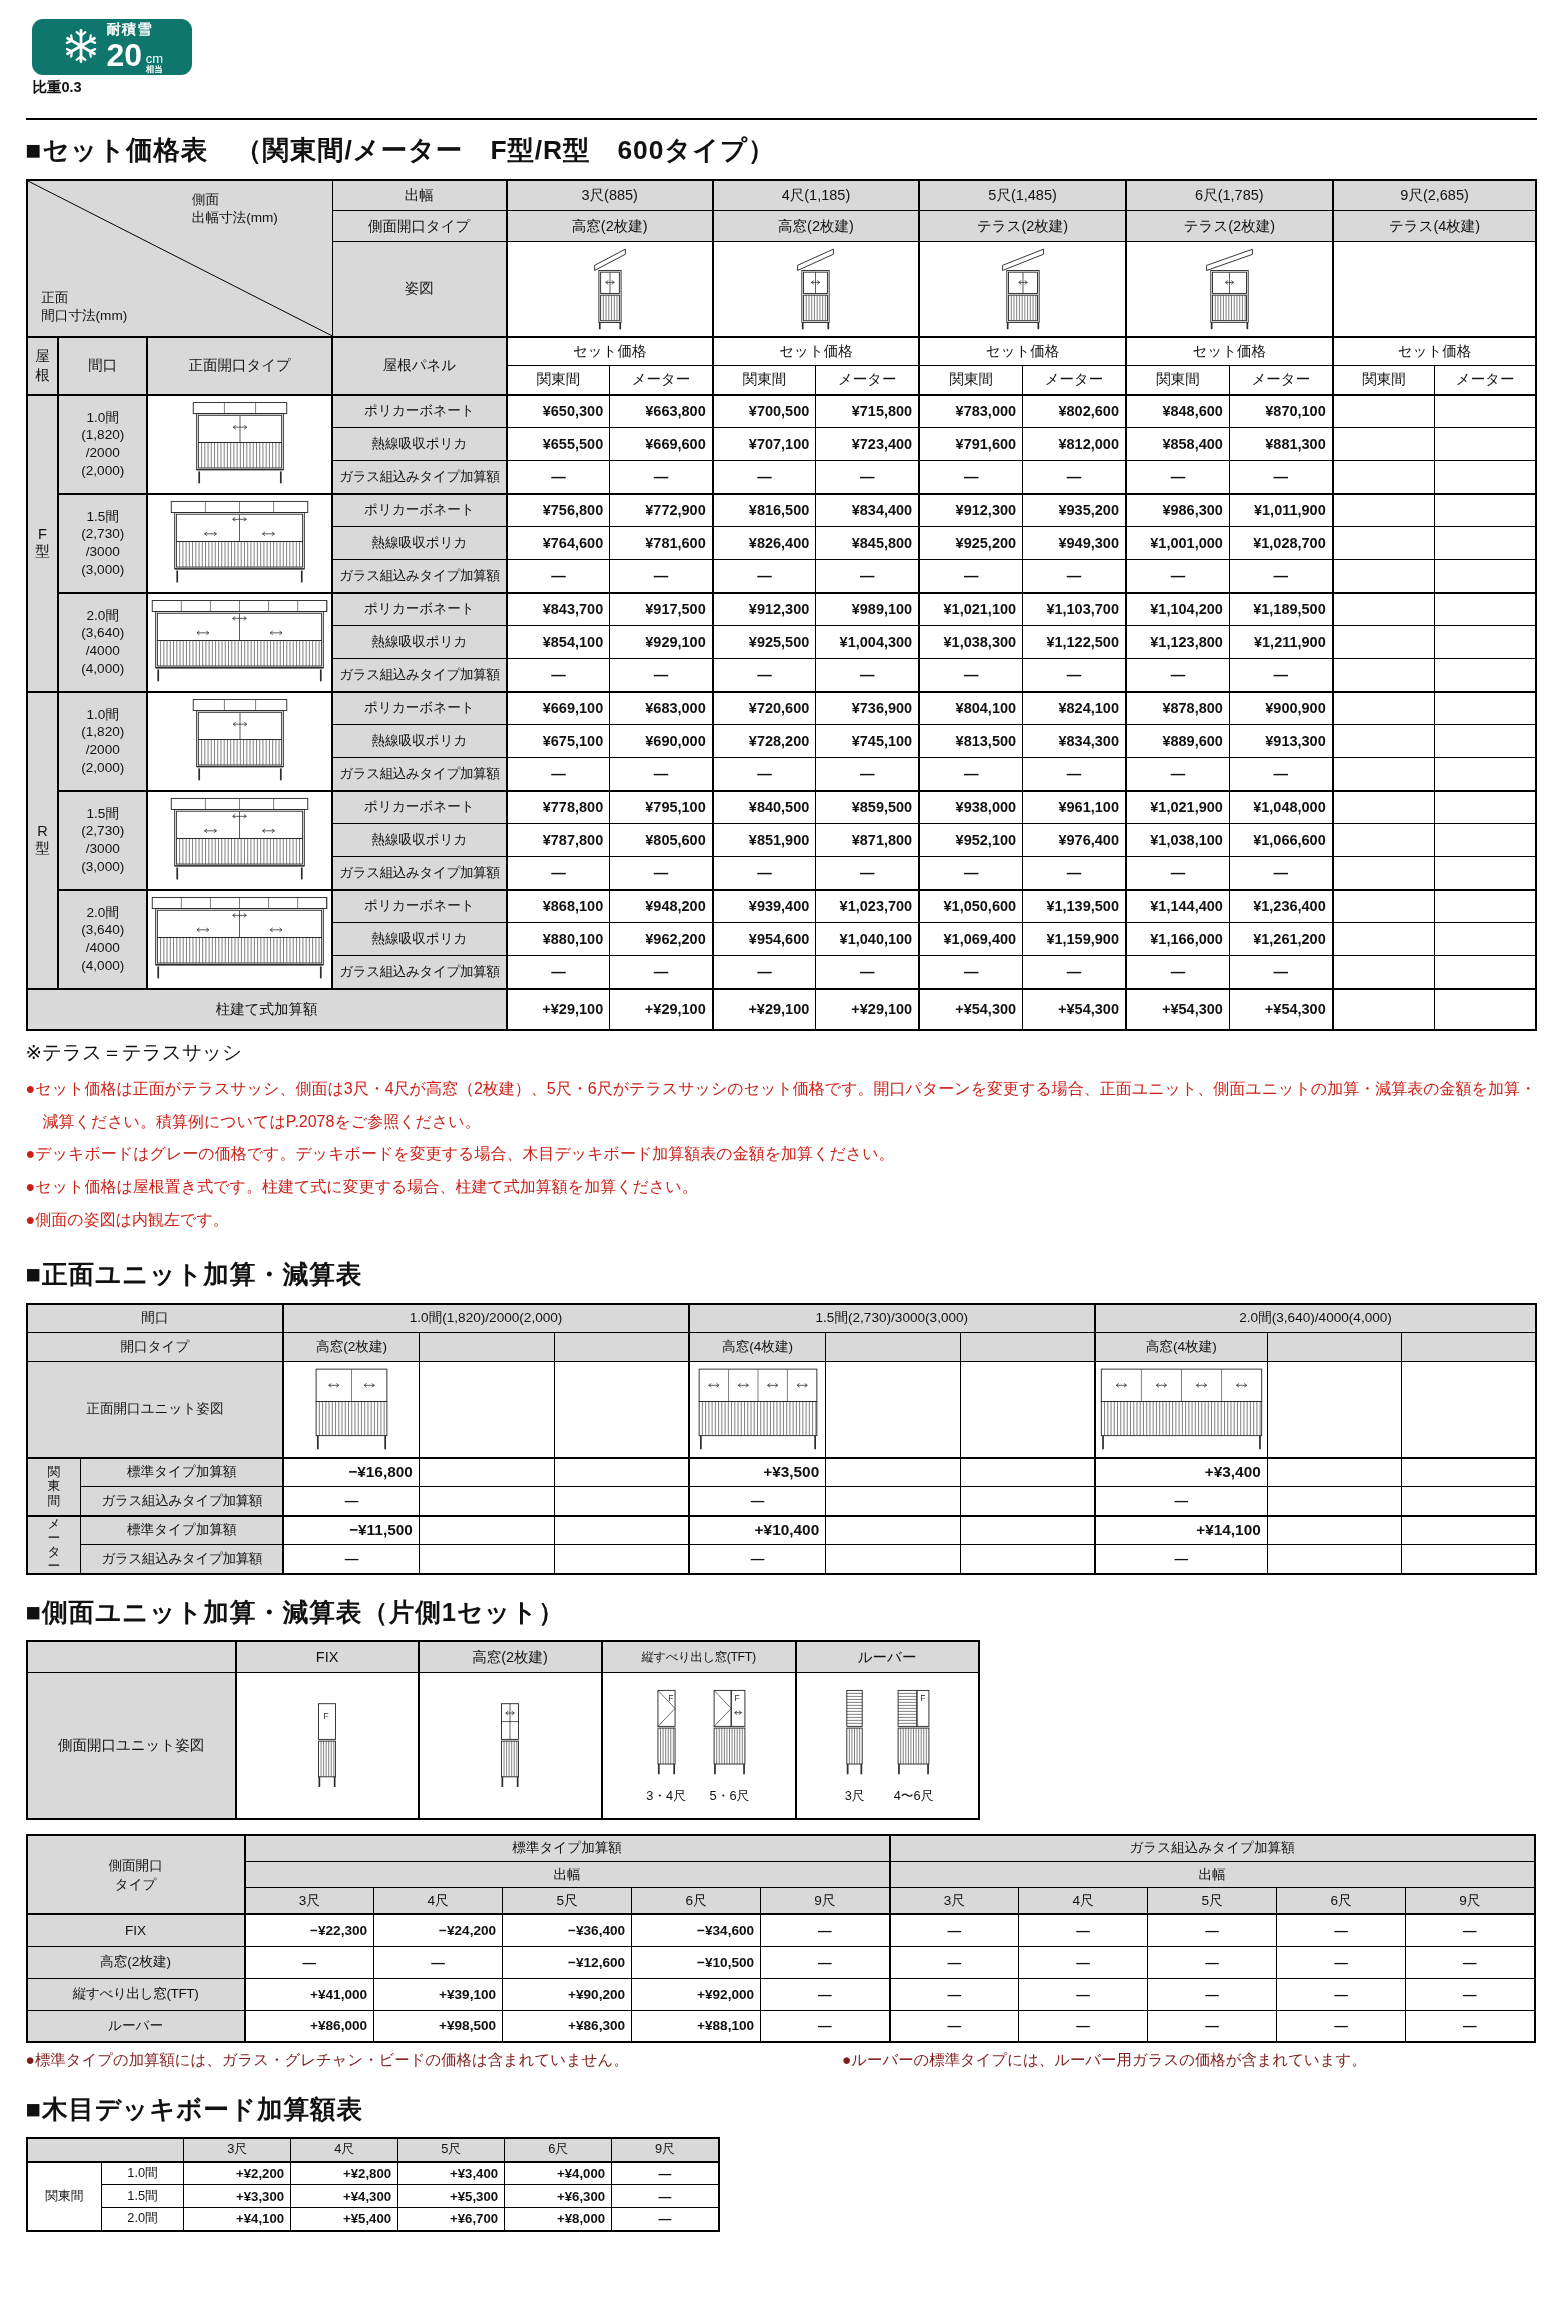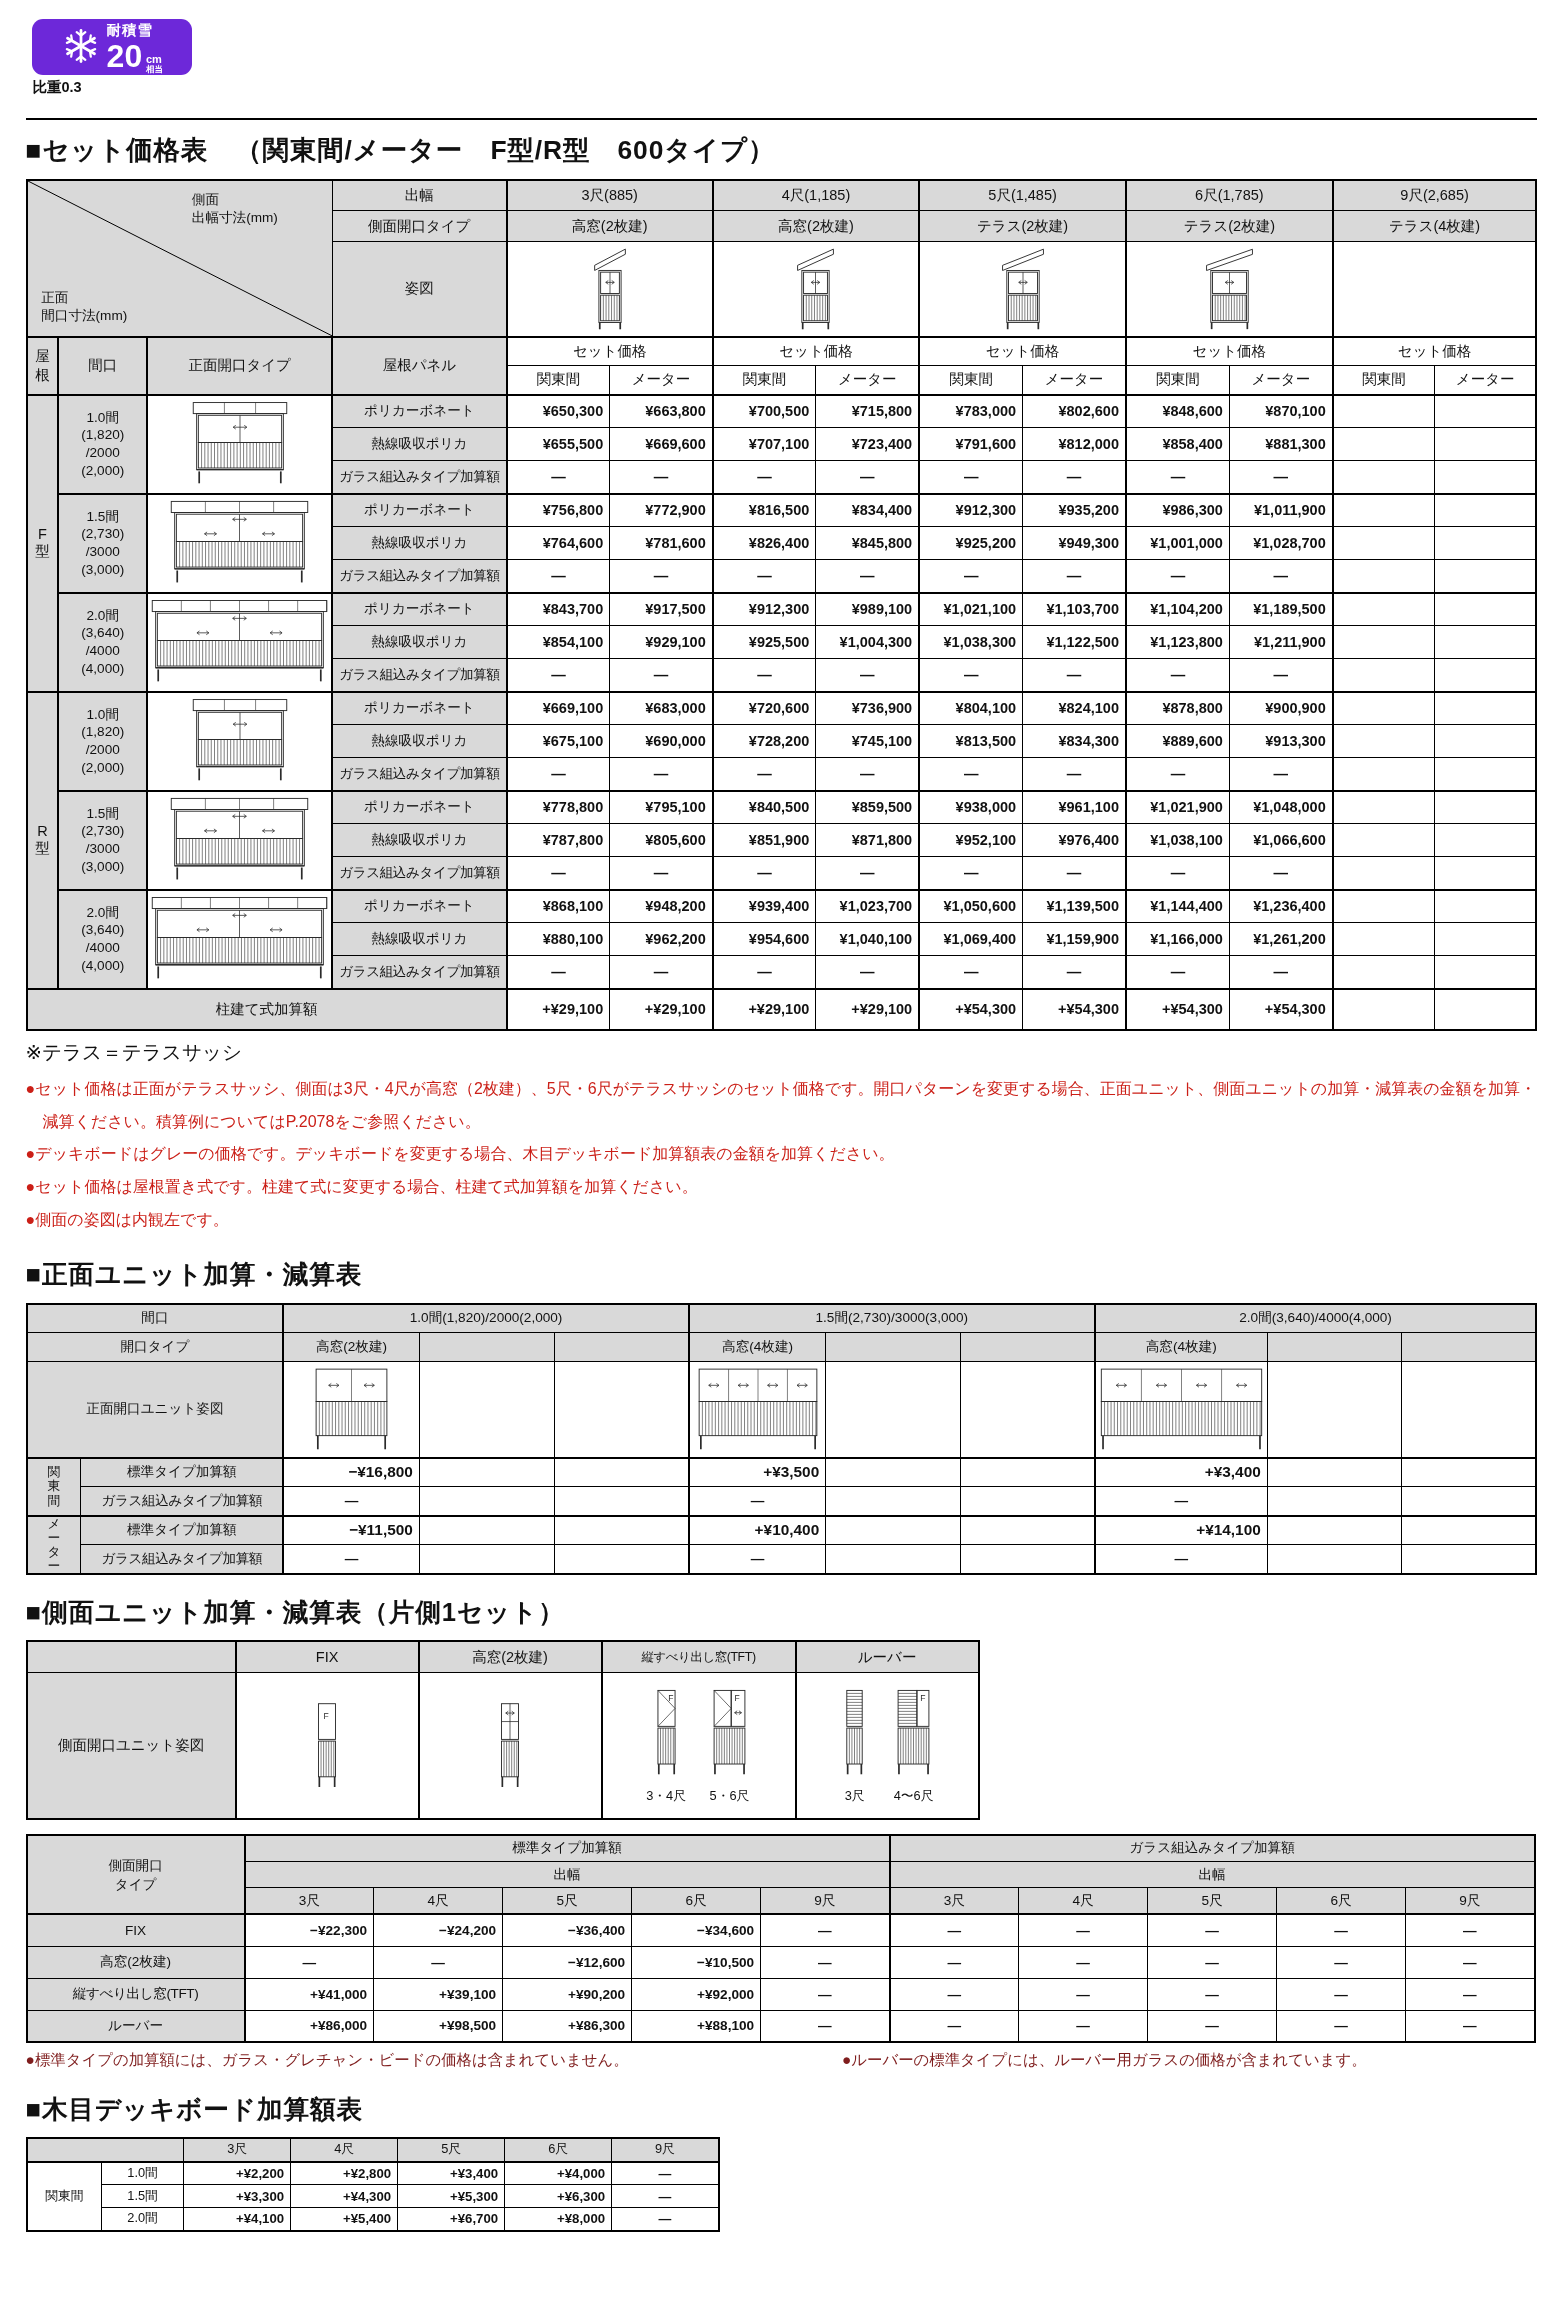--- a/index.html
+++ b/index.html
@@ -7,21 +7,21 @@
   body{width:1563px;height:2319px;overflow:hidden;
        font-family:"Liberation Sans","DejaVu Sans",sans-serif;color:#111}
   .page{width:1563px;padding:19px 25.6px 0 25.6px}
 
   
   .badge{width:160px;height:56px;border-radius:11px;display:flex;align-items:center;
          justify-content:center;gap:6.8px;margin-left:6.8px;color:#fff}
   .badge .bt{font-size:14.5px;font-weight:bold;letter-spacing:0.9px}
   .badge .bv{font-size:32px;font-weight:bold;line-height:1}
   .badge .bu{display:inline-block;text-align:left;line-height:1;vertical-align:middle}
-  .badge .bu .cm{font-size:11px;font-weight:bold;display:block}
+  .badge .bu .cm{font-size:13px;font-weight:normal;display:block}
   .badge .bu .sou{font-size:8.5px;font-weight:bold;display:block}
   .badge-note{width:167px;text-align:left;font-size:14.5px;font-weight:bold;margin:3.4px 0 0 6.8px}
   .topline{border-top:2.6px solid #000;margin-top:20.5px}
 
   
   .h1{font-size:26.4px;font-weight:bold;margin:13.6px 0 10.2px;letter-spacing:0.9px}
   .h2{font-size:25.6px;font-weight:bold;margin:20.5px 0 10.2px;letter-spacing:0.9px}
   .terrace{font-size:19.6px;font-weight:500;margin:8.5px 0 6.8px}
   .rednotes{color:#cb1f17;font-size:16px;line-height:2.05}
   .rednotes div{padding-left:1.05em;text-indent:-1.05em}
@@ -73,21 +73,21 @@
   
   #deck-table td{height:23px;font-size:12.8px}
   #deck-table tr.hd td{height:24px}
   #deck-table .price{font-size:13.2px}
 </style>
 </head>
 <body>
 
 <div class="page">
 
-  <div class="badge" id="badge" style="background: #6d28d9;">
+  <div class="badge" id="badge" style="background: #0f766e;">
     <span id="snowflake"><svg width="38" height="38" viewBox="-22 -22 44 44">
           <g transform="rotate(0)">
             <line x1="0" y1="0" x2="0" y2="-18" stroke="#fff" stroke-width="3.2" stroke-linecap="round"></line>
             <line x1="0" y1="-12" x2="-5" y2="-16" stroke="#fff" stroke-width="2.6" stroke-linecap="round"></line>
             <line x1="0" y1="-12" x2="5" y2="-16" stroke="#fff" stroke-width="2.6" stroke-linecap="round"></line>
           </g>
           <g transform="rotate(60)">
             <line x1="0" y1="0" x2="0" y2="-18" stroke="#fff" stroke-width="3.2" stroke-linecap="round"></line>
             <line x1="0" y1="-12" x2="-5" y2="-16" stroke="#fff" stroke-width="2.6" stroke-linecap="round"></line>
             <line x1="0" y1="-12" x2="5" y2="-16" stroke="#fff" stroke-width="2.6" stroke-linecap="round"></line>

